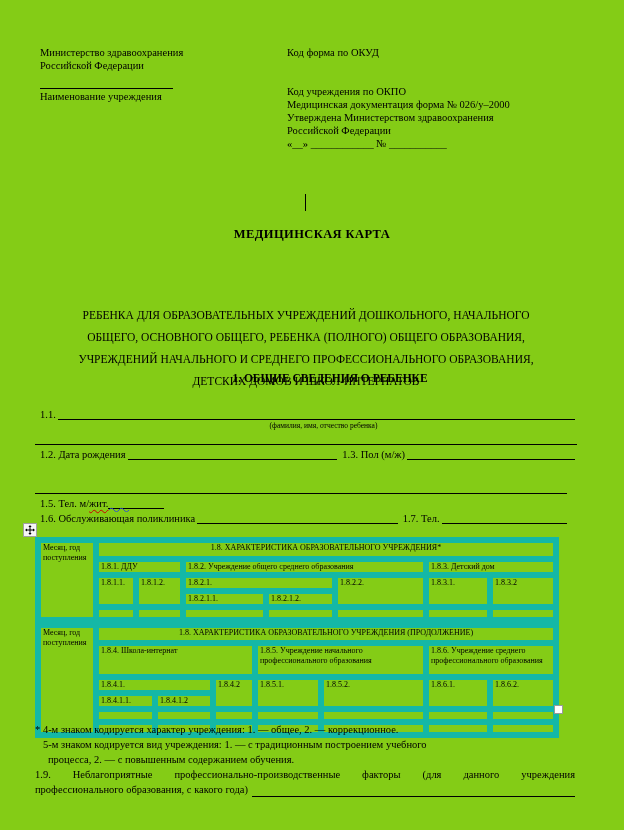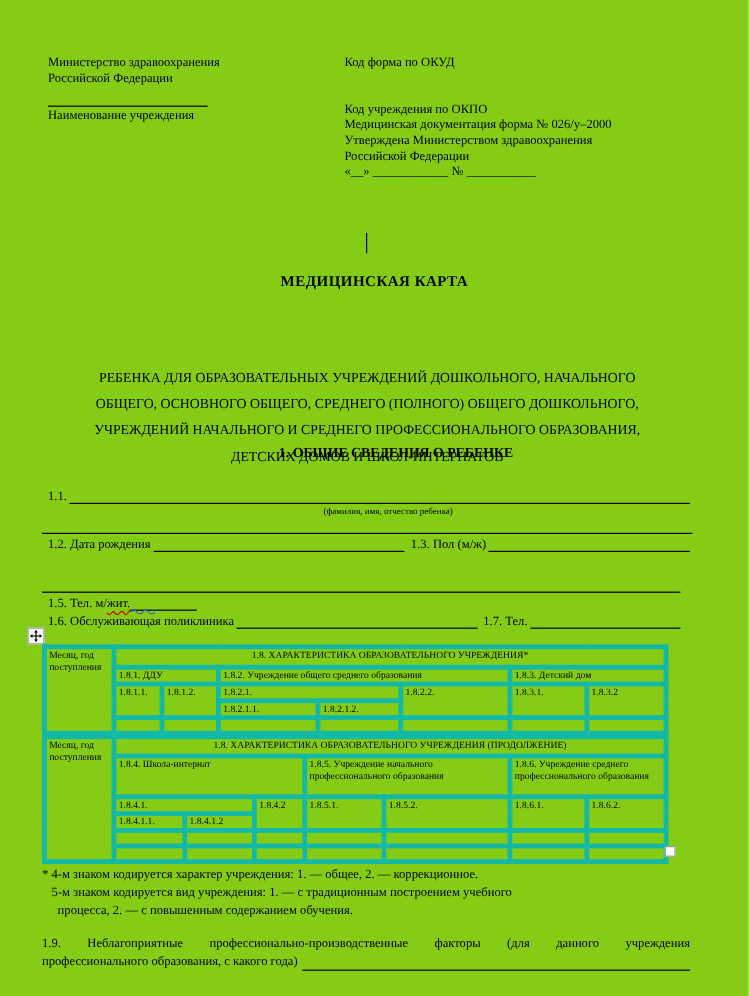--- a/index.html
+++ b/index.html
@@ -30,31 +30,31 @@
   .fill.fixed{flex:none;}
   .hrule{position:absolute;left:35px;right:47px;border-top:1px solid #000;height:0;}
   .f11-caption{position:absolute;left:70px;right:47px;top:421px;text-align:center;font-size:7.5px;}
   .sp-red{text-decoration:underline;text-decoration-style:wavy;text-decoration-color:#c00;
     text-decoration-thickness:1px;text-underline-offset:2px;}
   .wavy-holder{position:relative;}
   .wavy-blue-svg{position:absolute;left:0;bottom:-4px;}
   
   .tbl-wrap{position:absolute;left:35px;top:537px;width:518px;font-size:8px;line-height:10px;}
   table.t18{border-collapse:collapse;table-layout:fixed;width:518px;}
-  table.t18 td{border:4px solid #14b8a6;vertical-align:top;padding:0 2px;overflow:hidden;}
+  table.t18 td{border:6px solid #14b8a6;vertical-align:top;padding:0 2px;overflow:hidden;}
   table.t18 td.ttl{text-align:center;}
   table.t18.second{margin-top:-1px;}
   .move-handle{position:absolute;left:23px;top:523px;width:12px;height:12px;border:1px solid #a0a0a0;
     background:#f6f6f6;display:flex;align-items:center;justify-content:center;}
   .resize-handle{position:absolute;left:554px;top:705px;width:7px;height:7px;border:1px solid #999;background:#fff;}
   
   .footnote{position:absolute;left:35px;right:40px;top:722px;font-size:10.5px;line-height:15px;}
   .footnote .l2{padding-left:8px;}
   .footnote .l3{padding-left:13px;}
-  .f19{position:absolute;left:35px;right:49px;top:767px;font-size:10.5px;line-height:15px;margin-top:12px;}
+  .f19{position:absolute;left:35px;right:49px;top:767px;font-size:10.5px;line-height:15px;}
   .f19 .just{text-align:justify;text-align-last:justify;}
   .f19 .l2row{display:flex;align-items:flex-end;white-space:nowrap;}
   .f19 .l2row .fill{margin-left:4px;}
 </style>
 </head>
 <body>
 
 <div class="page">
 
   <div class="hdr-left">
@@ -71,21 +71,21 @@
     <div>Утверждена Министерством здравоохранения</div>
     <div>Российской Федерации</div>
     <div>«__» ____________ № ___________</div>
   </div>
 
   <div class="caret"></div>
 
   <div class="doc-title">МЕДИЦИНСКАЯ КАРТА</div>
   <div class="doc-subtitle">
     <div>РЕБЕНКА ДЛЯ ОБРАЗОВАТЕЛЬНЫХ УЧРЕЖДЕНИЙ ДОШКОЛЬНОГО, НАЧАЛЬНОГО</div>
-    <div>ОБЩЕГО, ОСНОВНОГО ОБЩЕГО, СРЕДНЕГО (ПОЛНОГО) ОБЩЕГО ДОШКОЛЬНОГО,</div>
+    <div>ОБЩЕГО, ОСНОВНОГО ОБЩЕГО, РЕБЕНКА (ПОЛНОГО) ОБЩЕГО ОБРАЗОВАНИЯ,</div>
     <div>УЧРЕЖДЕНИЙ НАЧАЛЬНОГО И СРЕДНЕГО ПРОФЕССИОНАЛЬНОГО ОБРАЗОВАНИЯ,</div>
     <div>ДЕТСКИХ ДОМОВ И ШКОЛ-ИНТЕРНАТОВ</div>
   </div>
   <div class="section-heading">1. ОБЩИЕ СВЕДЕНИЯ О РЕБЕНКЕ</div>
 
   <div class="frow" style="top:406px;height:14px;">
     <span class="lbl first">1.1.</span>
     <span class="fill"></span>
   </div>
   <div class="f11-caption">(фамилия, имя, отчество ребенка)</div>

